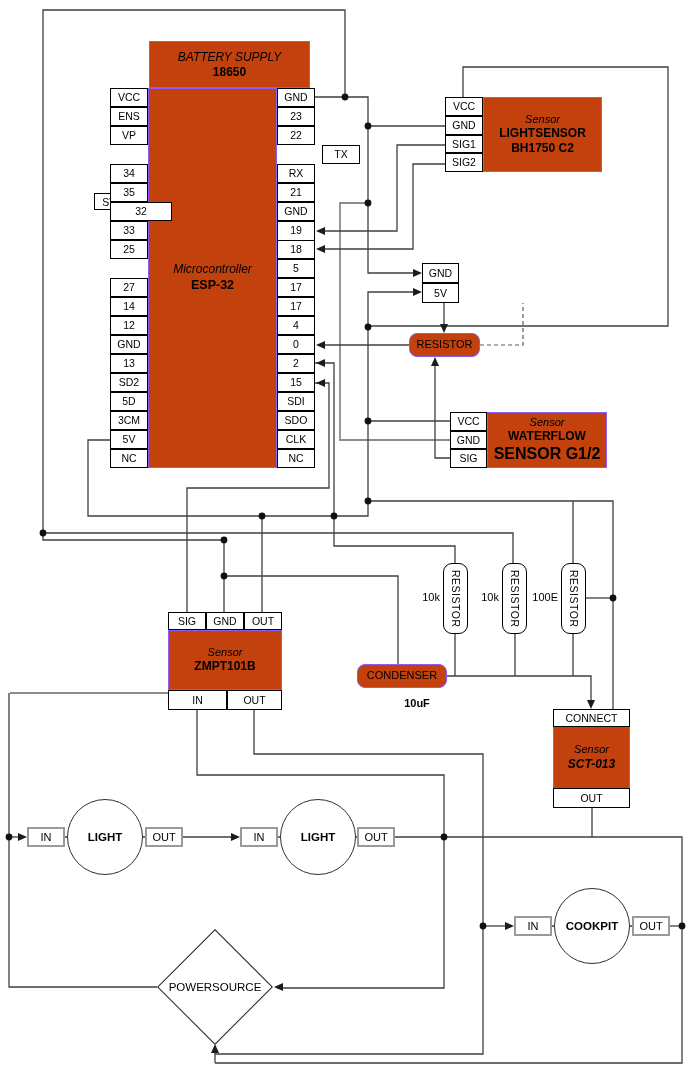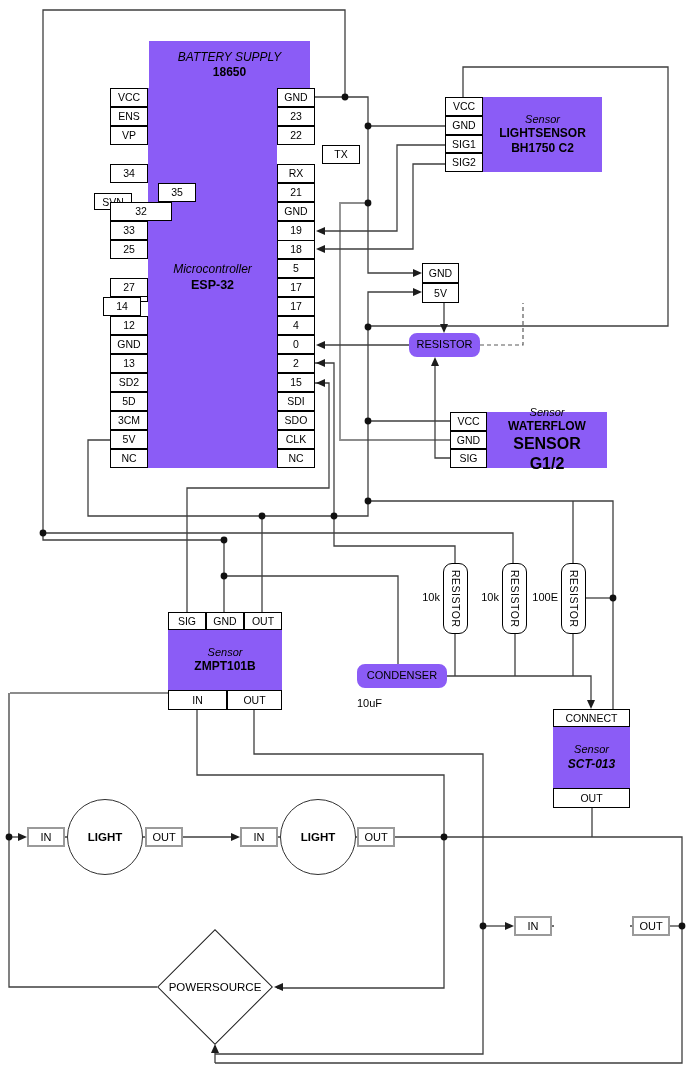--- a/index.html
+++ b/index.html
@@ -1,19 +1,19 @@
 <!DOCTYPE html>
 <html><head>
 <meta charset="utf-8">
 <style>
   html,body{margin:0;padding:0;background:#fff;}
   #canvas{position:relative;width:691px;height:1076px;background:#fff;
           font-family:"Liberation Sans","DejaVu Sans",sans-serif;color:#000;overflow:hidden;}
   #wires{position:absolute;left:0;top:0;z-index:1;}
-  .box{position:absolute;border:7px solid #8b5cf6;background:#8b5cf6;box-sizing:border-box;z-index:2;}
+  .box{position:absolute;border:1px solid #8b5cf6;background:#c2410c;box-sizing:border-box;z-index:2;}
   .pin{position:absolute;border:1px solid #000;background:#fff;box-sizing:border-box;z-index:3;
        font-size:10.5px;text-align:center;overflow:hidden;white-space:nowrap;}
   .lbl{position:absolute;z-index:4;font-size:11px;line-height:1.25;text-align:center;}
   .it{font-style:italic;}
   .b{font-weight:bold;}
   .rounded{border-radius:8px;}
   .vres{position:absolute;border:1px solid #000;border-radius:9px;background:#fff;box-sizing:border-box;z-index:3;
         display:flex;align-items:center;justify-content:center;}
   .vres span{writing-mode:vertical-rl;font-size:10.5px;letter-spacing:0.5px;}
   .circle{position:absolute;border:1.4px solid #2f2f2f;border-radius:50%;background:#fff;box-sizing:border-box;z-index:2;
@@ -131,27 +131,27 @@
 
   <div class="box" style="left:148px;top:88px;width:129px;height:380px;"></div>
   <div class="lbl it" style="left:150px;top:262px;width:125px;font-size:12px;">Microcontroller</div>
   <div class="lbl b" style="left:150px;top:278px;width:125px;font-size:12.5px;">ESP-32</div>
   <div id="esp-left-pins">
       <div class="pin" style="left: 110px; top: 88px; width: 38px; height: 19px; line-height: 17px;">VCC</div>
       <div class="pin" style="left: 110px; top: 107px; width: 38px; height: 19px; line-height: 17px;">ENS</div>
       <div class="pin" style="left: 110px; top: 126px; width: 38px; height: 19px; line-height: 17px;">VP</div>
       <div class="pin" style="left: 94px; top: 145px; width: 38px; height: 17px; line-height: 17px; margin-top: 48px;">SVN</div>
       <div class="pin" style="left: 110px; top: 164px; width: 38px; height: 19px; line-height: 17px;">34</div>
-      <div class="pin" style="left: 110px; top: 183px; width: 38px; height: 19px; line-height: 17px; margin-left: 48px;">35</div>
+      <div class="pin" style="left: 110px; top: 183px; width: 38px; height: 19px; line-height: 17px;">35</div>
       <div class="pin" style="left: 110px; top: 202px; width: 62px; height: 19px; line-height: 17px;">32</div>
       <div class="pin" style="left: 110px; top: 221px; width: 38px; height: 19px; line-height: 17px;">33</div>
       <div class="pin" style="left: 110px; top: 240px; width: 38px; height: 19px; line-height: 17px;">25</div>
       <div class="pin" style="left: 110px; top: 259px; width: 38px; height: 19px; line-height: 17px; margin-top: 24px;">26</div>
       <div class="pin" style="left: 110px; top: 278px; width: 38px; height: 19px; line-height: 17px;">27</div>
-      <div class="pin" style="left: 103px; top: 297px; width: 38px; height: 19px; line-height: 17px;">14</div>
+      <div class="pin" style="left: 110px; top: 297px; width: 38px; height: 19px; line-height: 17px;">14</div>
       <div class="pin" style="left: 110px; top: 316px; width: 38px; height: 19px; line-height: 17px;">12</div>
       <div class="pin" style="left: 110px; top: 335px; width: 38px; height: 19px; line-height: 17px;">GND</div>
       <div class="pin" style="left: 110px; top: 354px; width: 38px; height: 19px; line-height: 17px;">13</div>
       <div class="pin" style="left: 110px; top: 373px; width: 38px; height: 19px; line-height: 17px;">SD2</div>
       <div class="pin" style="left: 110px; top: 392px; width: 38px; height: 19px; line-height: 17px;">5D</div>
       <div class="pin" style="left: 110px; top: 411px; width: 38px; height: 19px; line-height: 17px;">3CM</div>
       <div class="pin" style="left: 110px; top: 430px; width: 38px; height: 19px; line-height: 17px;">5V</div>
       <div class="pin" style="left: 110px; top: 449px; width: 38px; height: 19px; line-height: 17px;">NC</div>
     </div>
   <div id="esp-right-pins">
@@ -232,21 +232,21 @@
   <div class="vres" style="left:561px;top:563px;width:25px;height:71px;">
     <span>RESISTOR</span>
     </div>
   <div class="valtxt" style="left:408px;top:591px;width:32px;text-align:right;">10k</div>
   <div class="valtxt" style="left:467px;top:591px;width:32px;text-align:right;">10k</div>
   <div class="valtxt" style="left:519px;top:591px;width:39px;text-align:right;">100E</div>
 
   <div class="box rounded ctr" style="left:357px;top:664px;width:90px;height:24px;">
     <div class="lbl" style="position:static;">CONDENSER</div>
   </div>
-  <div class="valtxt" style="left:357px;top:697px;width:90px;text-align:left;">10uF</div>
+  <div class="valtxt" style="left:372px;top:697px;width:90px;text-align:center;font-weight:bold;">10uF</div>
 
   <div class="pin" style="left:553px;top:709px;width:77px;height:18px;line-height:17px;">CONNECT</div>
   <div class="box ctr" style="left:553px;top:726px;width:77px;height:63px;">
     <div class="lbl it" style="position:static;">Sensor</div>
     <div class="lbl b it" style="position:static;font-size:12px;">SCT-013</div>
   </div>
   <div class="pin" style="left:553px;top:788px;width:77px;height:20px;line-height:19px;">OUT</div>
 
   <div class="gpin" style="left:27px;top:827px;width:38px;height:20px;line-height:17px;">IN</div>
   <div class="circle" style="left:67px;top:799px;width:76px;height:76px;">
@@ -254,18 +254,21 @@
     </div>
   <div class="gpin" style="left:145px;top:827px;width:38px;height:20px;line-height:17px;">OUT</div>
 
   <div class="gpin" style="left:240px;top:827px;width:38px;height:20px;line-height:17px;">IN</div>
   <div class="circle" style="left:280px;top:799px;width:76px;height:76px;">
     <span>LIGHT</span>
     </div>
   <div class="gpin" style="left:357px;top:827px;width:38px;height:20px;line-height:17px;">OUT</div>
 
   <div class="gpin" style="left:514px;top:916px;width:38px;height:20px;line-height:17px;">IN</div>
+  <div class="circle" style="left:554px;top:888px;width:76px;height:76px;">
+    <span>COOKPIT</span>
+    </div>
   <div class="gpin" style="left:632px;top:916px;width:38px;height:20px;line-height:17px;">OUT</div>
 
   <div class="diamond" style="left:174px;top:946px;width:82px;height:82px;"></div>
   <div class="lbl" style="left:155px;top:980px;width:120px;font-size:11.5px;z-index:5;">POWERSOURCE</div>
 
 </div>
 
 </body></html>

